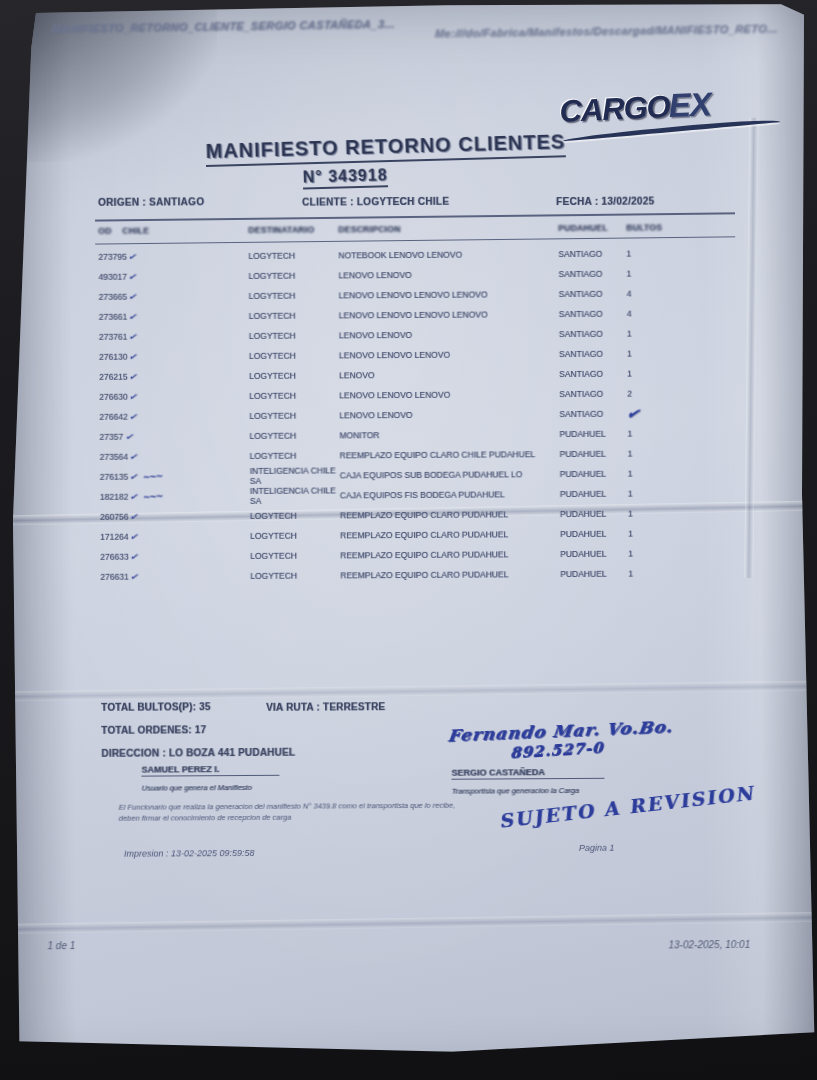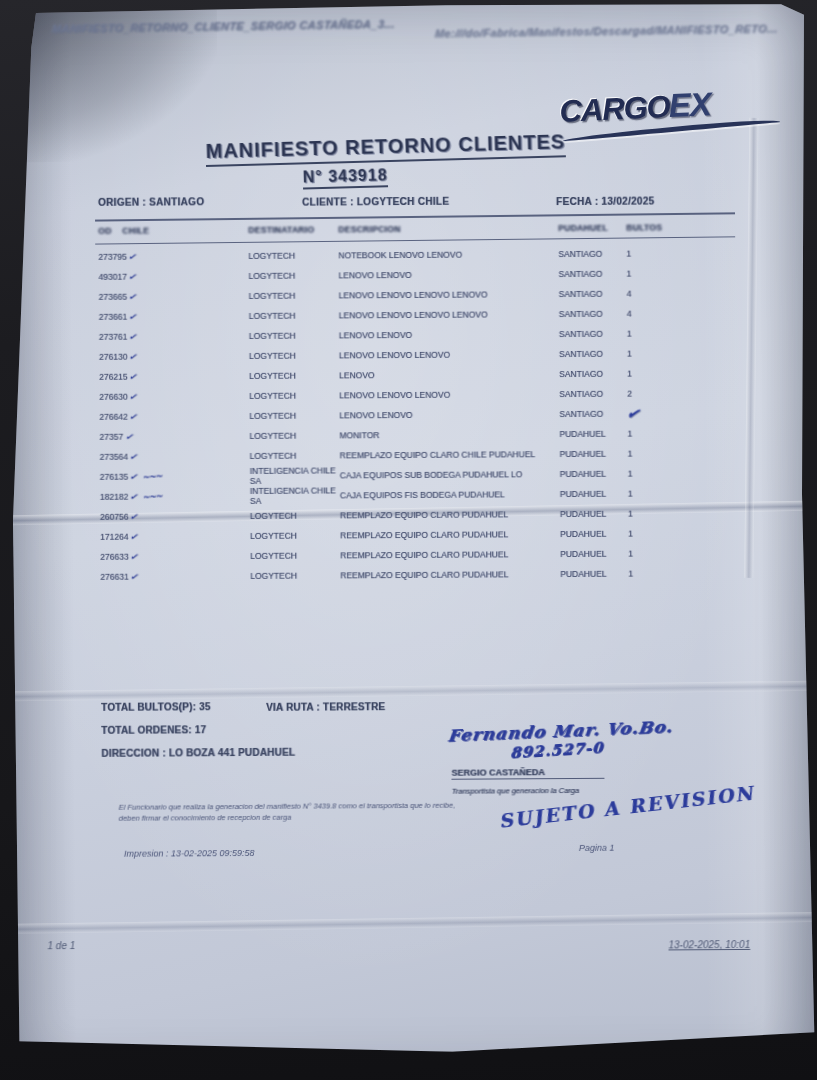--- a/index.html
+++ b/index.html
@@ -228,34 +228,38 @@
           <span>PUDAHUEL</span>
           <span>1</span>
         </div>
       </div>
 
     <div class="pos printed totals" style="left:100px;top:700px;">TOTAL BULTOS(P): 35</div>
     <div class="pos printed totals" style="left:265px;top:701px;">VIA RUTA : TERRESTRE</div>
     <div class="pos printed totals" style="left:100px;top:723px;">TOTAL ORDENES: 17</div>
     <div class="pos printed totals" style="left:100px;top:746px;">DIRECCION : LO BOZA 441 PUDAHUEL</div>
 
+    <div class="pos printed" style="left:140px;top:757px;">
+      <span class="sig-name">SAMUEL PEREZ I.</span><br>
+      <span class="sig-role">Usuario que genera el Manifiesto</span>
+    </div>
 
     <div class="pos ink hand-sign" style="left:448px;top:722px;">Fernando Mar. Vo.Bo.</div>
     <div class="pos ink hand-rut" style="left:510px;top:742px;">892.527-0</div>
     <div class="pos printed" style="left:450px;top:762px;">
       <span class="sig-name">SERGIO CASTAÑEDA</span><br>
       <span class="sig-role">Transportista que generacion la Carga</span>
     </div>
 
     <div class="pos legal" style="left:117px;top:800px;">
       <span>El Funcionario que realiza la generacion del manifiesto N° 3439.8 como el transportista que lo recibe,</span><br>
       <span>deben firmar el conocimiento de recepcion de carga</span>
     </div>
 
     <div class="pos ink note" style="left:498px;top:797px;">SUJETO A REVISION</div>
 
     <div class="pos meta" style="left:122px;top:847px;">Impresion : 13-02-2025 09:59:58</div>
     <div class="pos meta" style="left:577px;top:844px;">Pagina 1</div>
 
     <div class="pos pfoot" style="left:45px;top:938px;">1 de 1</div>
-    <div class="pos pfoot" style="left:666px;top:941px;text-decoration:underline;">13-02-2025, 10:01</div>
+    <div class="pos pfoot" style="left:666px;top:941px;">13-02-2025, 10:01</div>
   </div>
 </div>
 
 </body></html>

